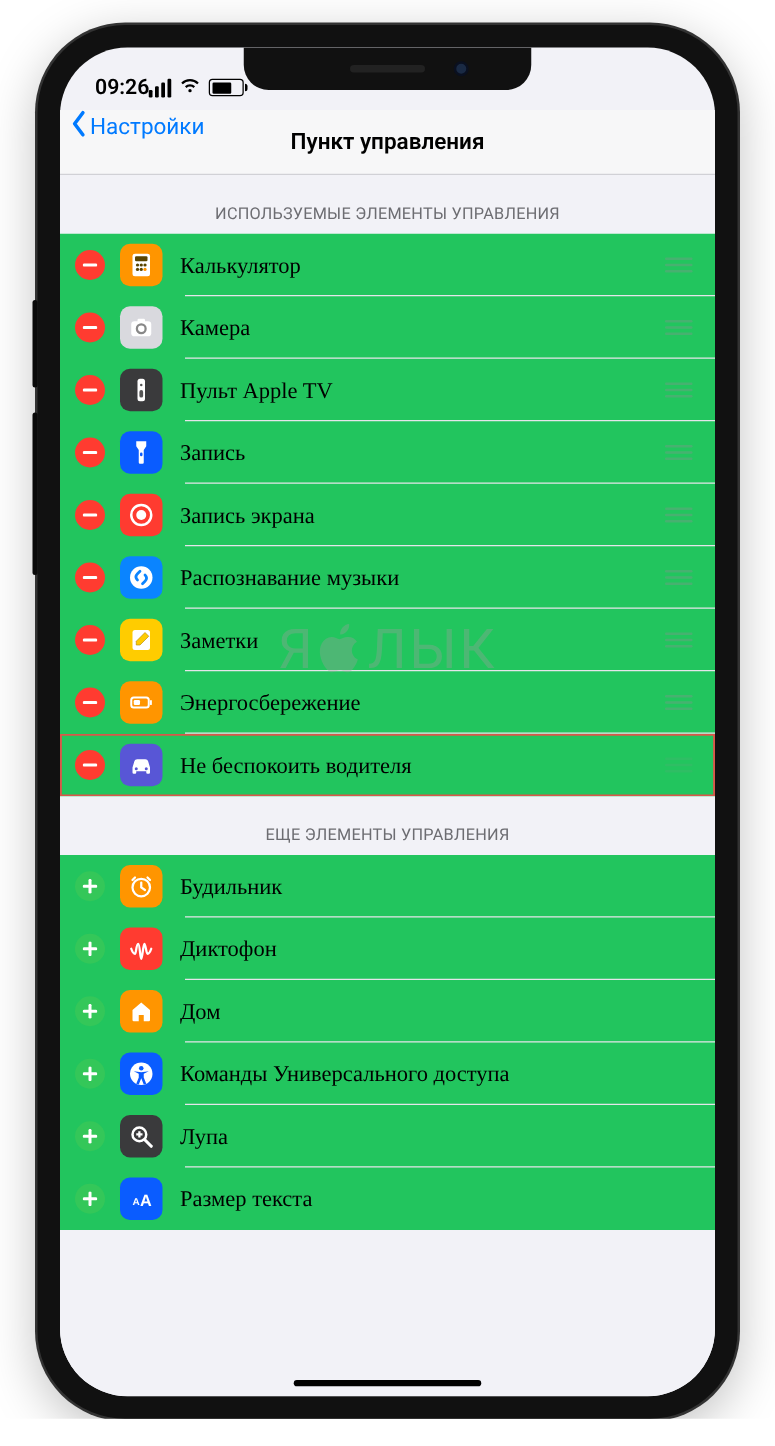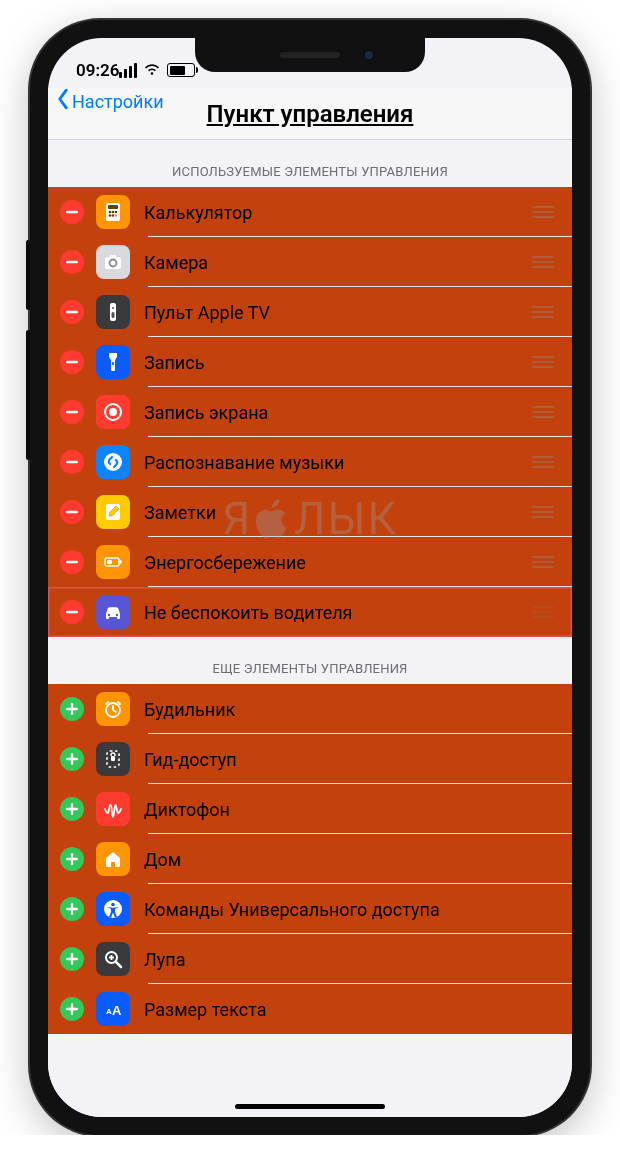--- a/index.html
+++ b/index.html
@@ -100,32 +100,32 @@
     color:#007aff;
     font-size:18px;
     gap:2px;
   }
   .chev{ display:inline-block; }
   .chev svg{width:14px;height:22px;}
   .nav-title{
     position:absolute;
     left:50%; top:50%;
     transform:translate(-50%,-50%);
-    font-size:24px; font-weight:600;text-decoration:underline;
+    font-size:18px; font-weight:600;
   }
 
   .section-header{
     font-size:13px;
     color:#6d6d72;
     text-transform:uppercase;
     padding: 24px 16px 8px;
     letter-spacing:0.2px;
     text-align:center;
   }
-  .list{ background:#c2410c; }
+  .list{ background:#22c55e;font-family:Liberation Serif, serif; }
   .row{
     display:flex;
     align-items:center;
     min-height:50px;
     padding-left:12px;
     position:relative;
   }
   .row.highlight{
     box-shadow: inset 0 0 0 1.5px #d9574a;
   }
@@ -532,34 +532,20 @@
             </div>
             <div class="row-label">Будильник</div>
             <div class="sep"></div>
           </div>
           <div class="row">
             <div class="action add">
               <svg>
                 <use href="#i-plus"></use>
               </svg>
             </div>
-            <div class="app-icon" style="background: rgb(58, 58, 60);">
-              <svg>
-                <use href="#i-guided"></use>
-              </svg>
-            </div>
-            <div class="row-label">Гид-доступ</div>
-            <div class="sep"></div>
-          </div>
-          <div class="row">
-            <div class="action add">
-              <svg>
-                <use href="#i-plus"></use>
-              </svg>
-            </div>
             <div class="app-icon" style="background: rgb(255, 59, 48);">
               <svg>
                 <use href="#i-voice"></use>
               </svg>
             </div>
             <div class="row-label">Диктофон</div>
             <div class="sep"></div>
           </div>
           <div class="row">
             <div class="action add">

